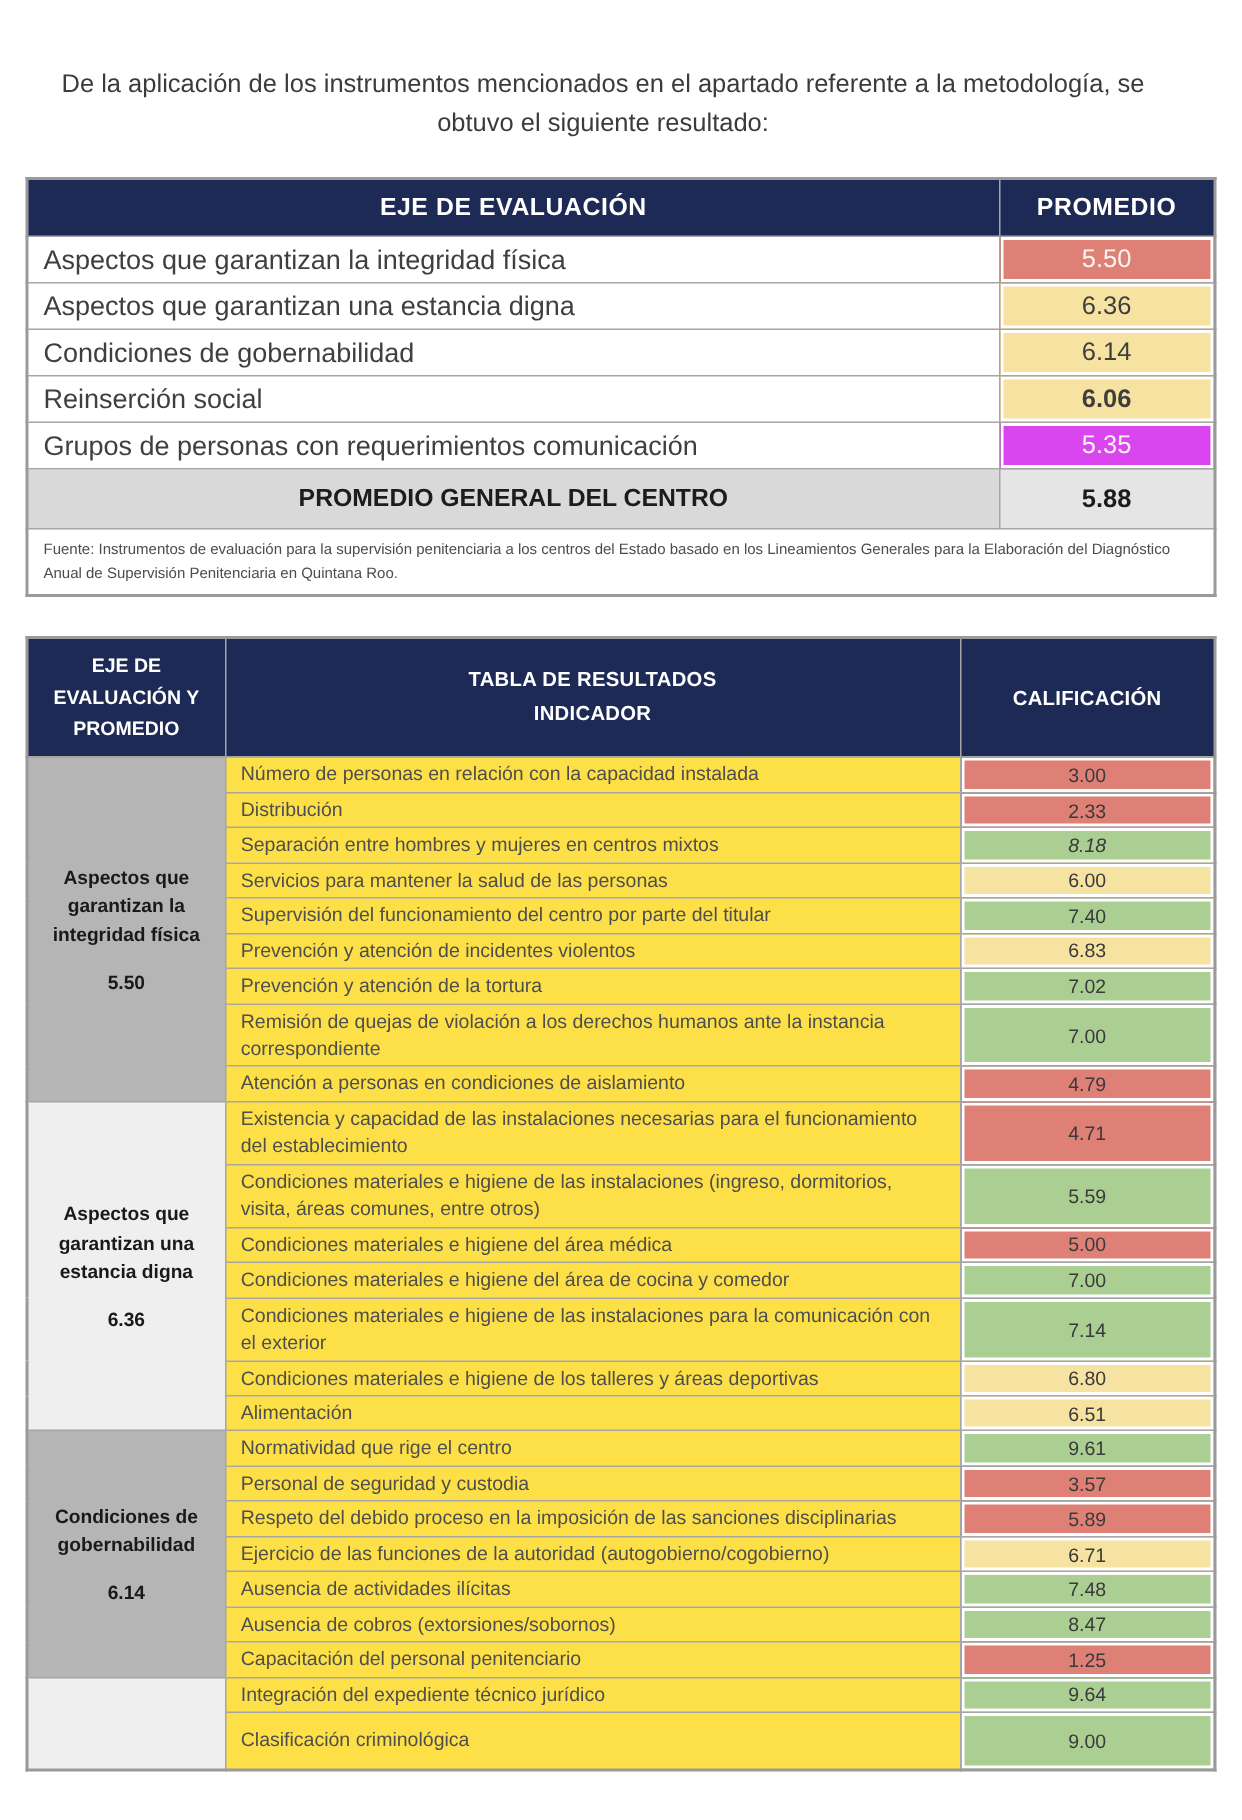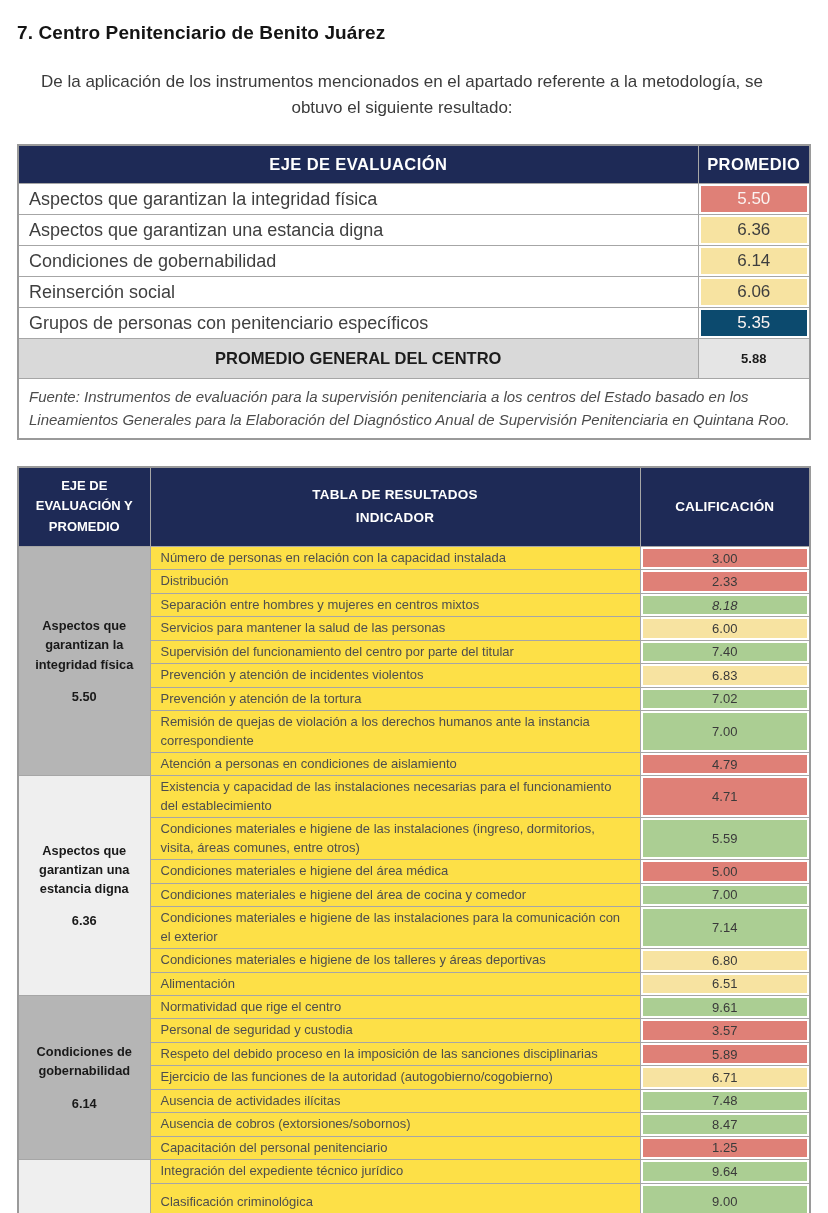--- a/index.html
+++ b/index.html
@@ -13,28 +13,28 @@
 
   .title{font-size:19px;font-weight:bold;color:#141414;margin:4px 0 0;letter-spacing:.1px;}
   .intro{font-size:17px;color:#3b3b3b;line-height:1.5;margin:25px 0 24px;max-width:770px;text-align:center;}
 
   table{border-collapse:collapse;width:100%;table-layout:fixed;}
   .tbl{border:2px solid var(--outer);}
   .tbl th,.tbl td{border:1px solid var(--border);}
 
   
   .summary th{background:var(--navy);color:#fff;padding:9px 6px;font-size:16.5px;letter-spacing:.4px;}
-  .summary .col-avg{width:112px;}
+  .summary .col-avg{width:144px;}
   .summary td.axis{font-size:18px;color:#3f3f3f;padding:4px 10px;background:#fff;}
   .summary td.score{text-align:center;vertical-align:middle;font-size:17px;color:#3e3e3e;
     box-shadow:inset 0 0 0 2px #fff;padding:5px 0;}
   .summary td.score.level-red{color:#fbf3f1;}
   .summary td.total-label{background:#d9d9d9;font-weight:bold;text-align:center;font-size:16.5px;color:#1c1c1c;padding:10px 18px;}
-  .summary td.total-score{background:#e5e5e5;font-weight:bold;text-align:center;font-size:13px;color:#1c1c1c;}
-  .summary td.source{font-style:italic;font-size:15px;color:#4c4c4c;line-height:1.55;padding:6px 10px;background:#fff;}
+  .summary td.total-score{background:#e5e5e5;font-weight:bold;text-align:center;font-size:17px;color:#1c1c1c;}
+  .summary td.source{font-size:10px;color:#4c4c4c;line-height:1.55;padding:6px 10px;background:#fff;}
 
   
   .detail{margin-top:26px;}
   .detail th{background:var(--navy);color:#fff;vertical-align:middle;}
   .detail .h-group{width:132px;font-size:13px;line-height:1.6;padding:8px 4px;}
   .detail .h-indicator{font-size:13.5px;line-height:1.7;padding:16px 6px;letter-spacing:.2px;}
   .detail .h-score{width:170px;font-size:13.5px;letter-spacing:.2px;}
   .detail td.group{text-align:center;vertical-align:middle;font-weight:bold;font-size:12.8px;
     color:#191919;padding:8px 5px;line-height:1.5;}
   .detail td.group .avg{margin-top:13px;}
@@ -43,21 +43,20 @@
   .detail td.indicator{font-size:13px;color:#4e4e4e;padding:2px 10px;line-height:1.42;background:#fde047;}
   .detail td.score2{text-align:center;vertical-align:middle;font-size:13px;color:#3a3a3a;
     box-shadow:inset 0 0 0 2px #fff;padding:3px 0;}
   .detail tr.row-tall td{height:38px;}
 </style>
 </head>
 <body>
 
 <main class="page">
 
-  <h1 class="title">7. Centro Penitenciario de Benito Juárez</h1>
 
   <p class="intro">De la aplicación de los instrumentos mencionados en el apartado referente a la metodología, se obtuvo el siguiente resultado:</p>
 
   <table class="tbl summary">
     <thead>
       <tr>
         <th class="col-axis">EJE DE EVALUACIÓN</th>
         <th class="col-avg">PROMEDIO</th>
       </tr>
     </thead>
@@ -69,25 +68,25 @@
         <tr>
           <td class="axis">Aspectos que garantizan una estancia digna</td>
           <td class="score level-yellow" style="background-color: rgb(247, 227, 161);">6.36</td>
         </tr>
         <tr>
           <td class="axis">Condiciones de gobernabilidad</td>
           <td class="score level-yellow" style="background-color: rgb(247, 227, 161);">6.14</td>
         </tr>
         <tr>
           <td class="axis">Reinserción social</td>
-          <td class="score level-yellow" style="background-color: rgb(247, 227, 161);">6.06</td>
-        </tr>
-        <tr>
-          <td class="axis">Grupos de personas con penitenciario específicos</td>
-          <td class="score level-red" style="background-color: #0c4a6e;">5.35</td>
+          <td class="score level-yellow" style="background-color: rgb(247, 227, 161); font-weight: bold;">6.06</td>
+        </tr>
+        <tr>
+          <td class="axis">Grupos de personas con requerimientos comunicación</td>
+          <td class="score level-red" style="background-color: #d946ef;">5.35</td>
         </tr>
       </tbody>
     <tbody>
       <tr>
         <td class="total-label">PROMEDIO GENERAL DEL CENTRO</td>
         <td class="total-score">5.88</td>
       </tr>
       <tr>
         <td class="source" colspan="2">Fuente: Instrumentos de evaluación para la supervisión penitenciaria a los centros del Estado basado en los Lineamientos Generales para la Elaboración del Diagnóstico Anual de Supervisión Penitenciaria en Quintana Roo.</td>
       </tr>

